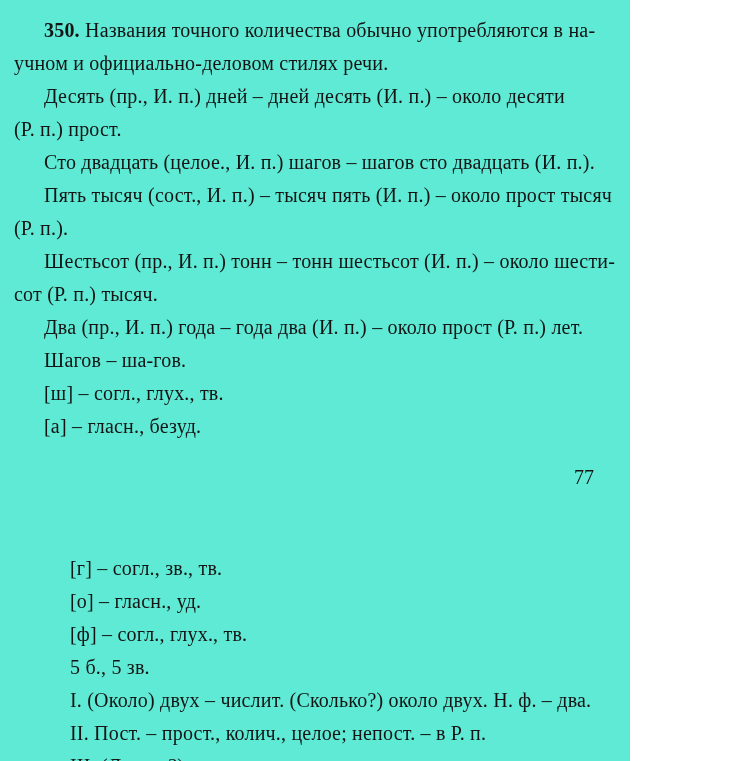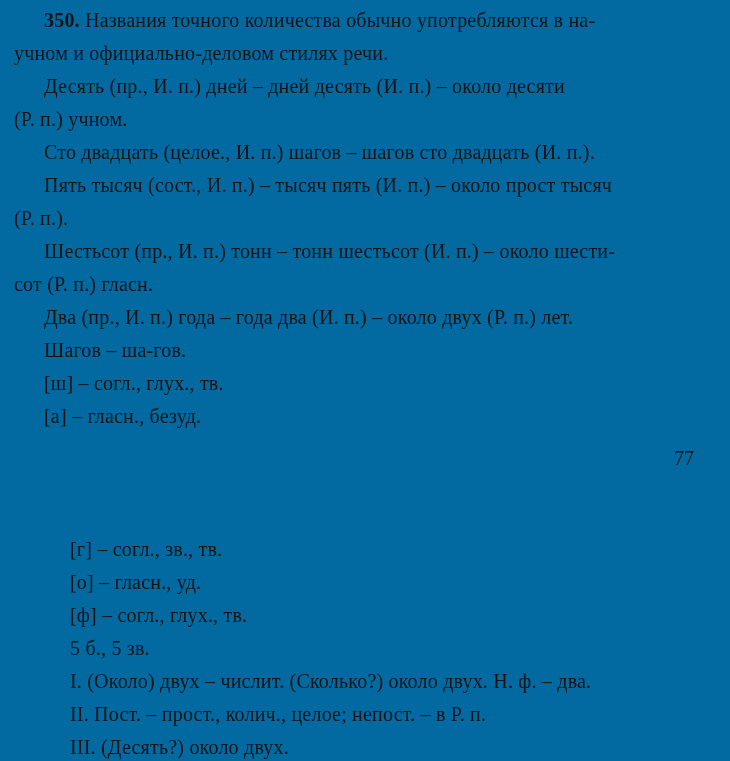--- a/index.html
+++ b/index.html
@@ -9,24 +9,24 @@
   }
   body {
     width: 730px;
     height: 761px;
     overflow: hidden;
     font-family: "Liberation Serif", "DejaVu Serif", serif;
     color: #141414;
   }
   .page {
     box-sizing: border-box;
-    width: 730px;
+    width: 630px;
     height: 761px;
-    padding-top: 4px;
-    background: #0369a1;
+    padding-top: 14px;
+    background: #5eead4;
   }
   .top-block {
     padding-left: 14px;
     padding-right: 18px;
   }
   .bottom-block {
     margin-top: 60px;
     padding-left: 70px;
     padding-right: 18px;
   }
@@ -36,48 +36,48 @@
     white-space: nowrap;
     letter-spacing: 0.2px;
   }
   .line.indent {
     padding-left: 30px;
   }
   .num {
     font-weight: bold;
   }
   .page-number {
-    margin-top: 10px;
+    margin-top: 19px;
     padding-right: 36px;
     text-align: right;
     font-size: 20px;
     line-height: 30px;
   }
   .underline {
     text-underline-offset: 3px;
   }
 </style>
 </head>
 <body>
 
 <div class="page">
 
   <div class="top-block">
     <div class="line indent">
       <span class="num">350.</span><span> Названия точного количества обычно употребляются в на-</span>
     </div>
     <div class="line">учном и официально-деловом стилях речи.</div>
     <div class="line indent">Десять (пр., И. п.) дней – дней десять (И. п.) – около десяти</div>
-    <div class="line">(Р. п.) учном.</div>
+    <div class="line">(Р. п.) прост.</div>
     <div class="line indent">Сто двадцать (целое., И. п.) шагов – шагов сто двадцать (И. п.).</div>
     <div class="line indent">Пять тысяч (сост., И. п.) – тысяч пять (И. п.) – около прост тысяч</div>
     <div class="line">(Р. п.).</div>
     <div class="line indent">Шестьсот (пр., И. п.) тонн – тонн шестьсот (И. п.) – около шести-</div>
-    <div class="line">сот (Р. п.) гласн.</div>
-    <div class="line indent">Два (пр., И. п.) года – года два (И. п.) – около двух (Р. п.) лет.</div>
+    <div class="line">сот (Р. п.) тысяч.</div>
+    <div class="line indent">Два (пр., И. п.) года – года два (И. п.) – около прост (Р. п.) лет.</div>
     <div class="line indent">Шагов – ша-гов.</div>
     <div class="line indent">[ш] – согл., глух., тв.</div>
     <div class="line indent">[а] – гласн., безуд.</div>
   </div>
 
   <div class="page-number">77</div>
 
   <div class="bottom-block">
     <div class="line">[г] – согл., зв., тв.</div>
     <div class="line">[о] – гласн., уд.</div>

